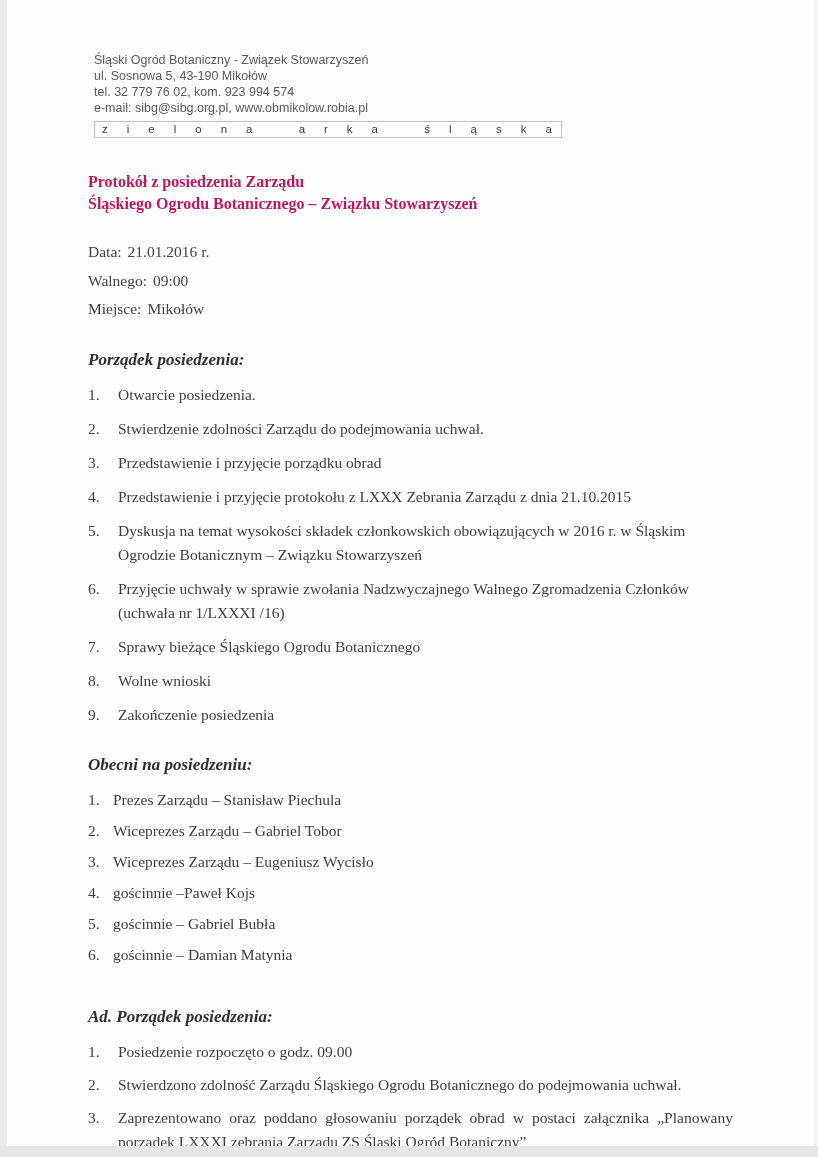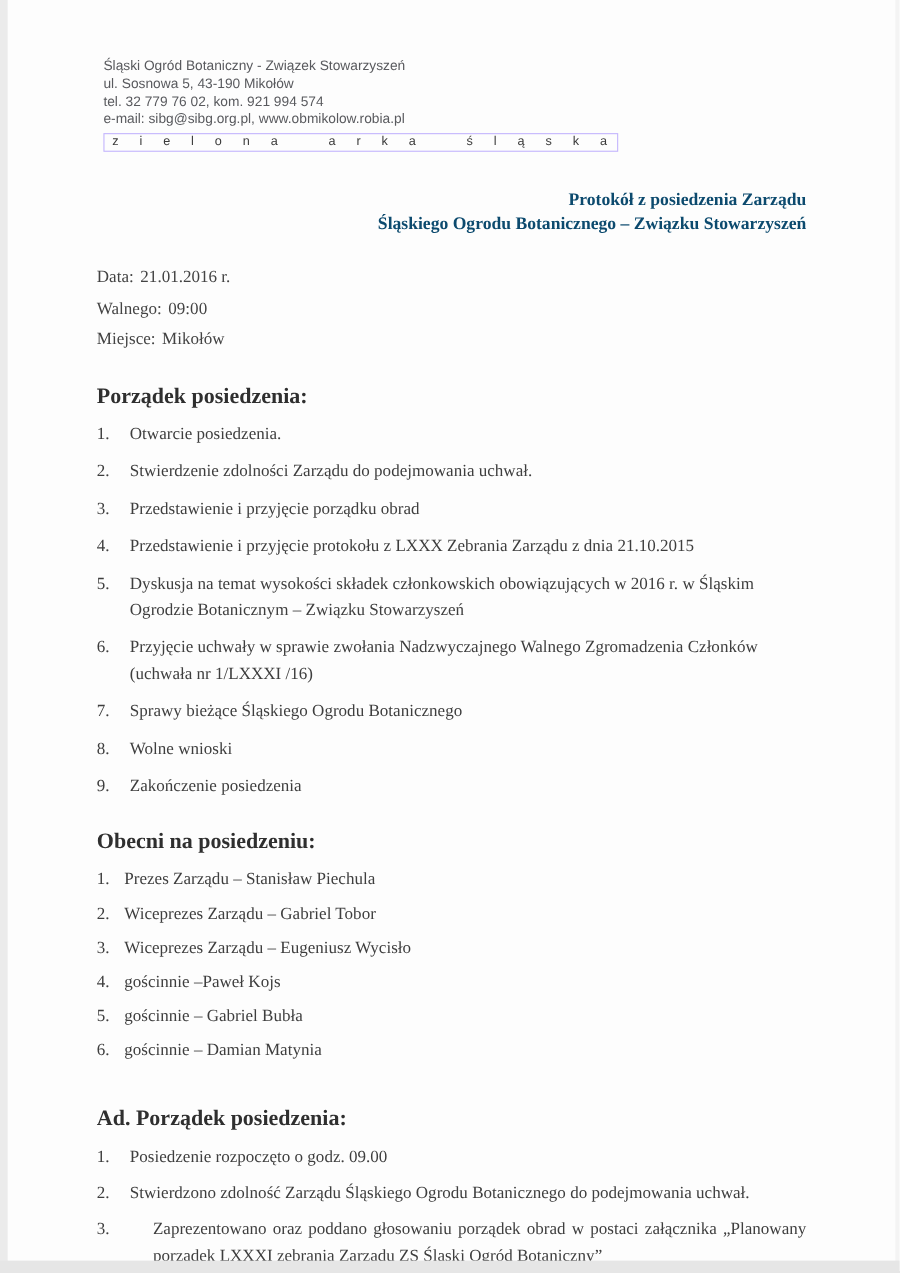--- a/index.html
+++ b/index.html
@@ -22,55 +22,55 @@
   .logo-text sup{font-size:8px;}
   .contact-col{margin-left:6px;font-family:"Liberation Sans",sans-serif;font-size:12.5px;color:#595a5e;line-height:16px;padding-top:2px;}
   .banner{
     margin-top:5px;border:1px solid #c4b5fd;width:468px;height:17px;box-sizing:border-box;
     font-family:"Liberation Sans",sans-serif;font-size:11.5px;color:#3a3a3a;
     letter-spacing:19px;word-spacing:5px;padding-left:7px;line-height:15px;
     overflow:hidden;white-space:nowrap;
   }
 
   
-  .title{margin-top:33px;text-align:right;font-weight:bold;font-size:16px;line-height:22px;color:#0c4a6e;}
+  .title{margin-top:33px;text-align:left;font-weight:bold;font-size:16px;line-height:22px;color:#be185d;}
 
   
   .meta{margin-top:23px;font-size:15.5px;line-height:28.5px;color:#434343;}
   .meta .lbl{margin-right:6px;}
 
-  .h{font-weight:bold;font-size:20px;color:#2f2f2f;line-height:20px;}
+  .h{font-weight:bold;font-size:17px;color:#2f2f2f;line-height:20px;font-style:italic;}
   .h-agenda{margin-top:26px;}
   .h-att{margin-top:28px;}
   .h-ad{margin-top:40px;}
 
   .list{margin-top:13px;font-size:15.5px;}
   .li{display:flex;line-height:24px;margin-bottom:10px;}
   .li .num{width:30px;flex:none;}
   .li .txt{flex:1;}
   .att .li{margin-bottom:7px;}
   .att .num{width:25px;}
   .adl .li{margin-bottom:9px;}
-  .just{text-align:justify;margin-left:21px;}
+  .just{text-align:justify;}
 </style>
 </head>
 <body>
 
 <div class="sheet">
   <div class="edge-left"></div>
   <div class="edge-right"></div>
 
   <div class="content">
 
     <div class="header">
 
       <div class="contact-col">
         <div>Śląski Ogród Botaniczny - Związek Stowarzyszeń</div>
         <div>ul. Sosnowa 5, 43-190 Mikołów</div>
-        <div>tel. 32 779 76 02, kom. 921 994 574</div>
+        <div>tel. 32 779 76 02, kom. 923 994 574</div>
         <div>e-mail: sibg@sibg.org.pl, www.obmikolow.robia.pl</div>
         <div class="banner">zielona arka śląska</div>
       </div>
     </div>
 
     <div class="title">
       <div>Protokół  z posiedzenia Zarządu</div>
       <div>Śląskiego Ogrodu Botanicznego – Związku Stowarzyszeń</div>
     </div>
 

